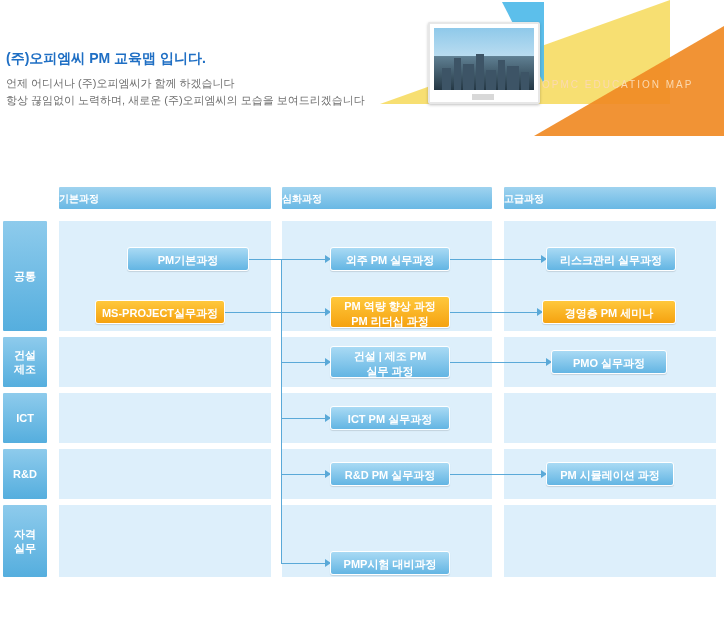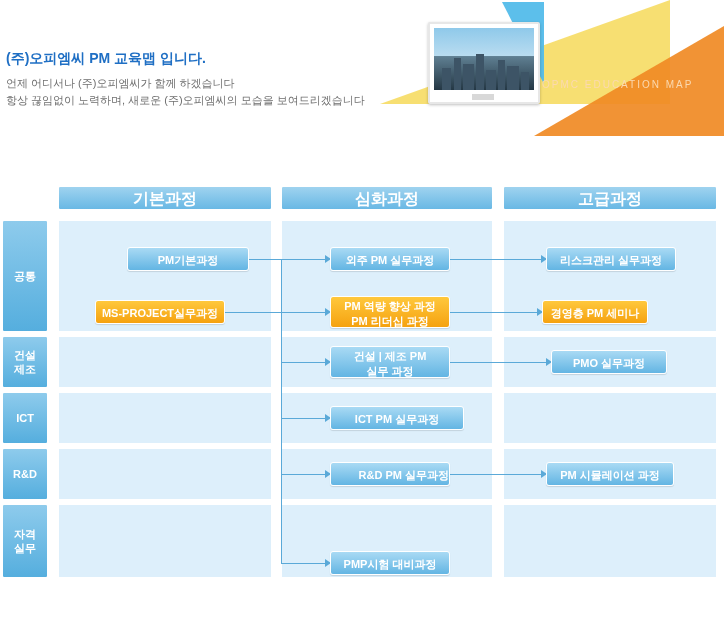--- a/index.html
+++ b/index.html
@@ -133,22 +133,22 @@
     width: 727px;
     height: 432px;
   }
 
   
   .col-head {
     position: absolute;
     top: 8px;
     height: 24px;
     line-height: 24px;
-    text-align: center;
-    font-size: 16px;
+    text-align: left;
+    font-size: 10px;
     font-weight: bold;
     color: #ffffff;
     background: linear-gradient(#9fd3ef 0%, #69b8e4 100%);
     border: 1px solid #ffffff;
     border-radius: 2px;
     box-sizing: border-box;
   }
   #head-0 { left: 58px;  width: 214px; }
   #head-1 { left: 281px; width: 212px; }
   #head-2 { left: 503px; width: 214px; }
@@ -325,26 +325,26 @@
   <div class="arrow" style="left:541px; top:292px;"></div>
 
   <div class="node blue" style="left:103px; top:69px;  width:122px;margin-left:24px;">PM기본과정</div>
   <div class="node orange" style="left:95px;  top:122px; width:130px;">MS-PROJECT실무과정</div>
 
   <div class="node blue" style="left:330px; top:69px;  width:120px;">외주 PM 실무과정</div>
   <div class="node orange two-line" style="left:330px; top:118px; width:120px;">PM 역량 향상 과정
 PM 리더십 과정</div>
 
   <div class="node blue" style="left:546px; top:69px;  width:130px;">리스크관리 실무과정</div>
-  <div class="node orange" style="left:542px; top:122px; width:106px;">경영층 PM 세미나</div>
+  <div class="node orange" style="left:542px; top:122px; width:134px;">경영층 PM 세미나</div>
 
   <div class="node blue two-line" style="left:330px; top:168px; width:120px;">건설 | 제조 PM
 실무 과정</div>
   <div class="node blue" style="left:551px; top:172px; width:116px;">PMO 실무과정</div>
 
-  <div class="node blue" style="left:330px; top:228px; width:134px;">ICT PM 실무과정</div>
-
-  <div class="node blue" style="left:330px; top:284px; width:120px;text-align:right;">R&amp;D PM 실무과정</div>
+  <div class="node blue" style="left:330px; top:228px; width:120px;">ICT PM 실무과정</div>
+
+  <div class="node blue" style="left:330px; top:284px; width:120px;">R&amp;D PM 실무과정</div>
   <div class="node blue" style="left:546px; top:284px; width:128px;">PM 시뮬레이션 과정</div>
 
   <div class="node blue" style="left:330px; top:373px; width:120px;">PMP시험 대비과정</div>
 
 </div>
 
 </body></html>

